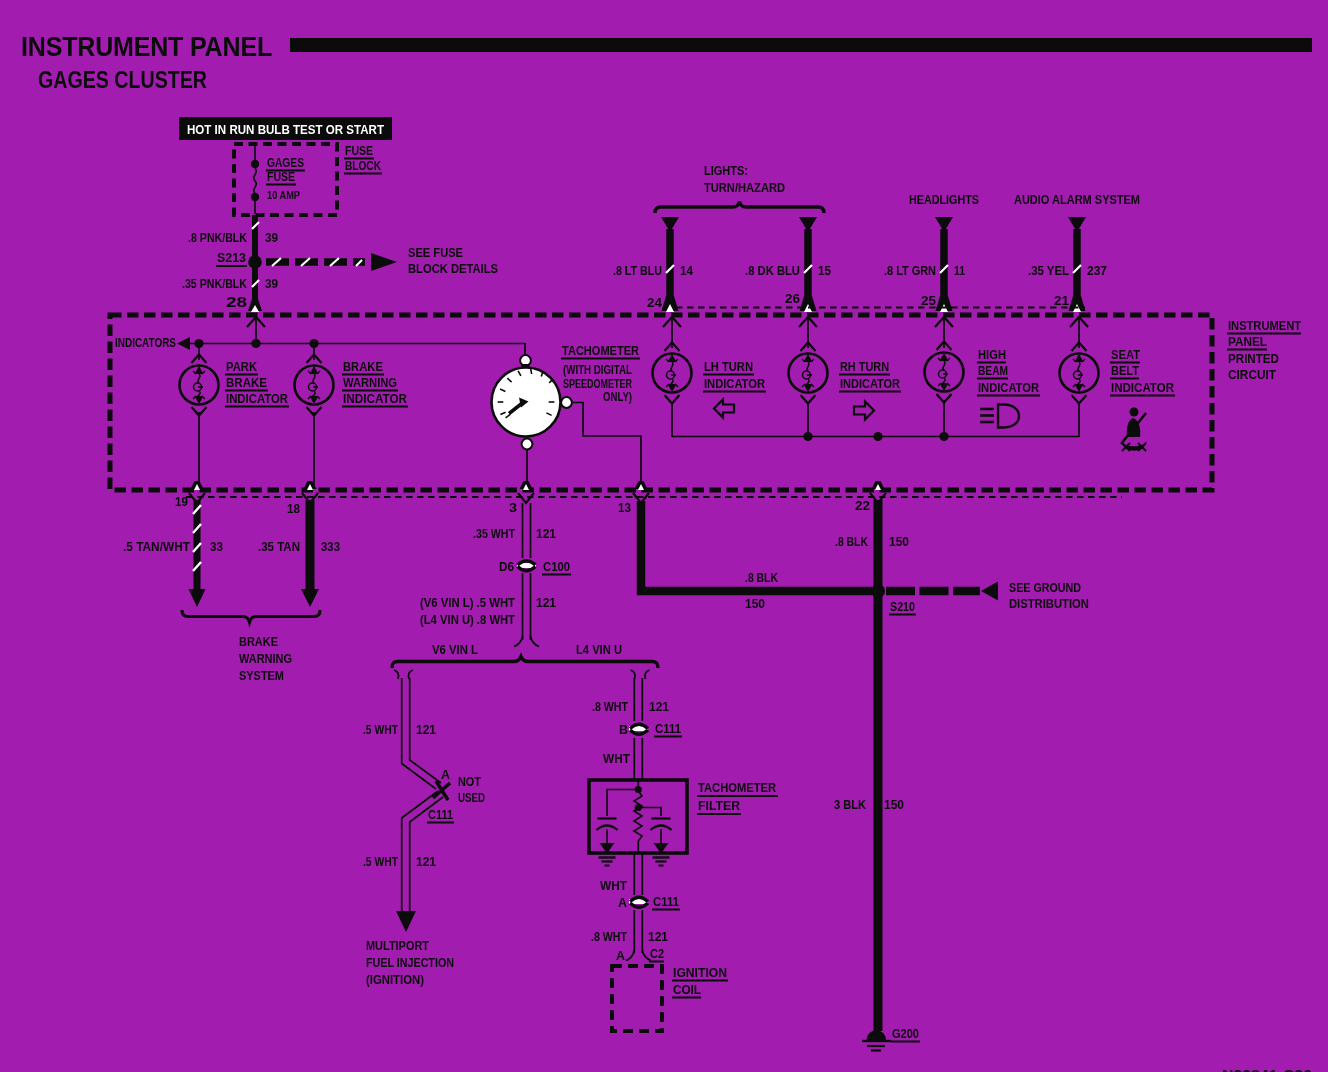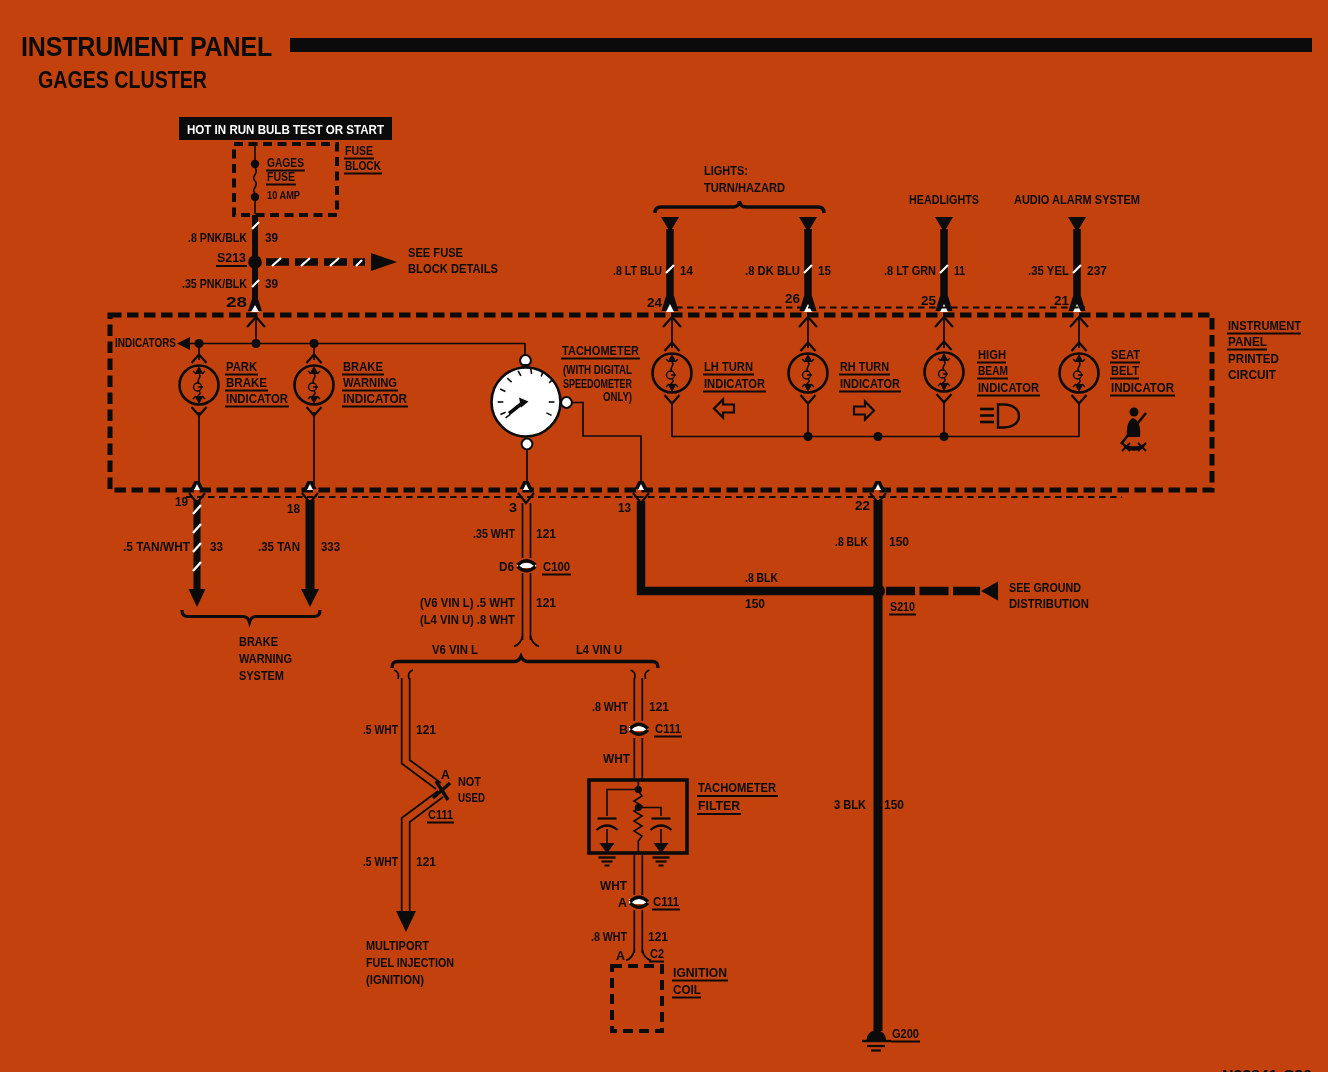--- a/index.html
+++ b/index.html
@@ -1,16 +1,16 @@
 <!DOCTYPE html>
 <html><head>
 <meta charset="utf-8">
 <style>
   html,body{margin:0;padding:0;background:#fff;}
-  #page{position:relative;width:1328px;height:1072px;background:#c2410c;overflow:hidden;}
+  #page{position:relative;width:1328px;height:1072px;background:#a21caf;overflow:hidden;}
   svg{position:absolute;left:0;top:0;}
   text{font-family:"Liberation Sans",sans-serif;font-weight:bold;fill:#0b0b0b;}
 </style>
 </head>
 <body>
 <div id="page">
 <svg width="1328" height="1072" viewBox="0 0 1328 1072">
 
 <text x="21" y="56" font-size="27" letter-spacing="-0.2" textLength="251" lengthAdjust="spacingAndGlyphs">INSTRUMENT PANEL</text>
 

